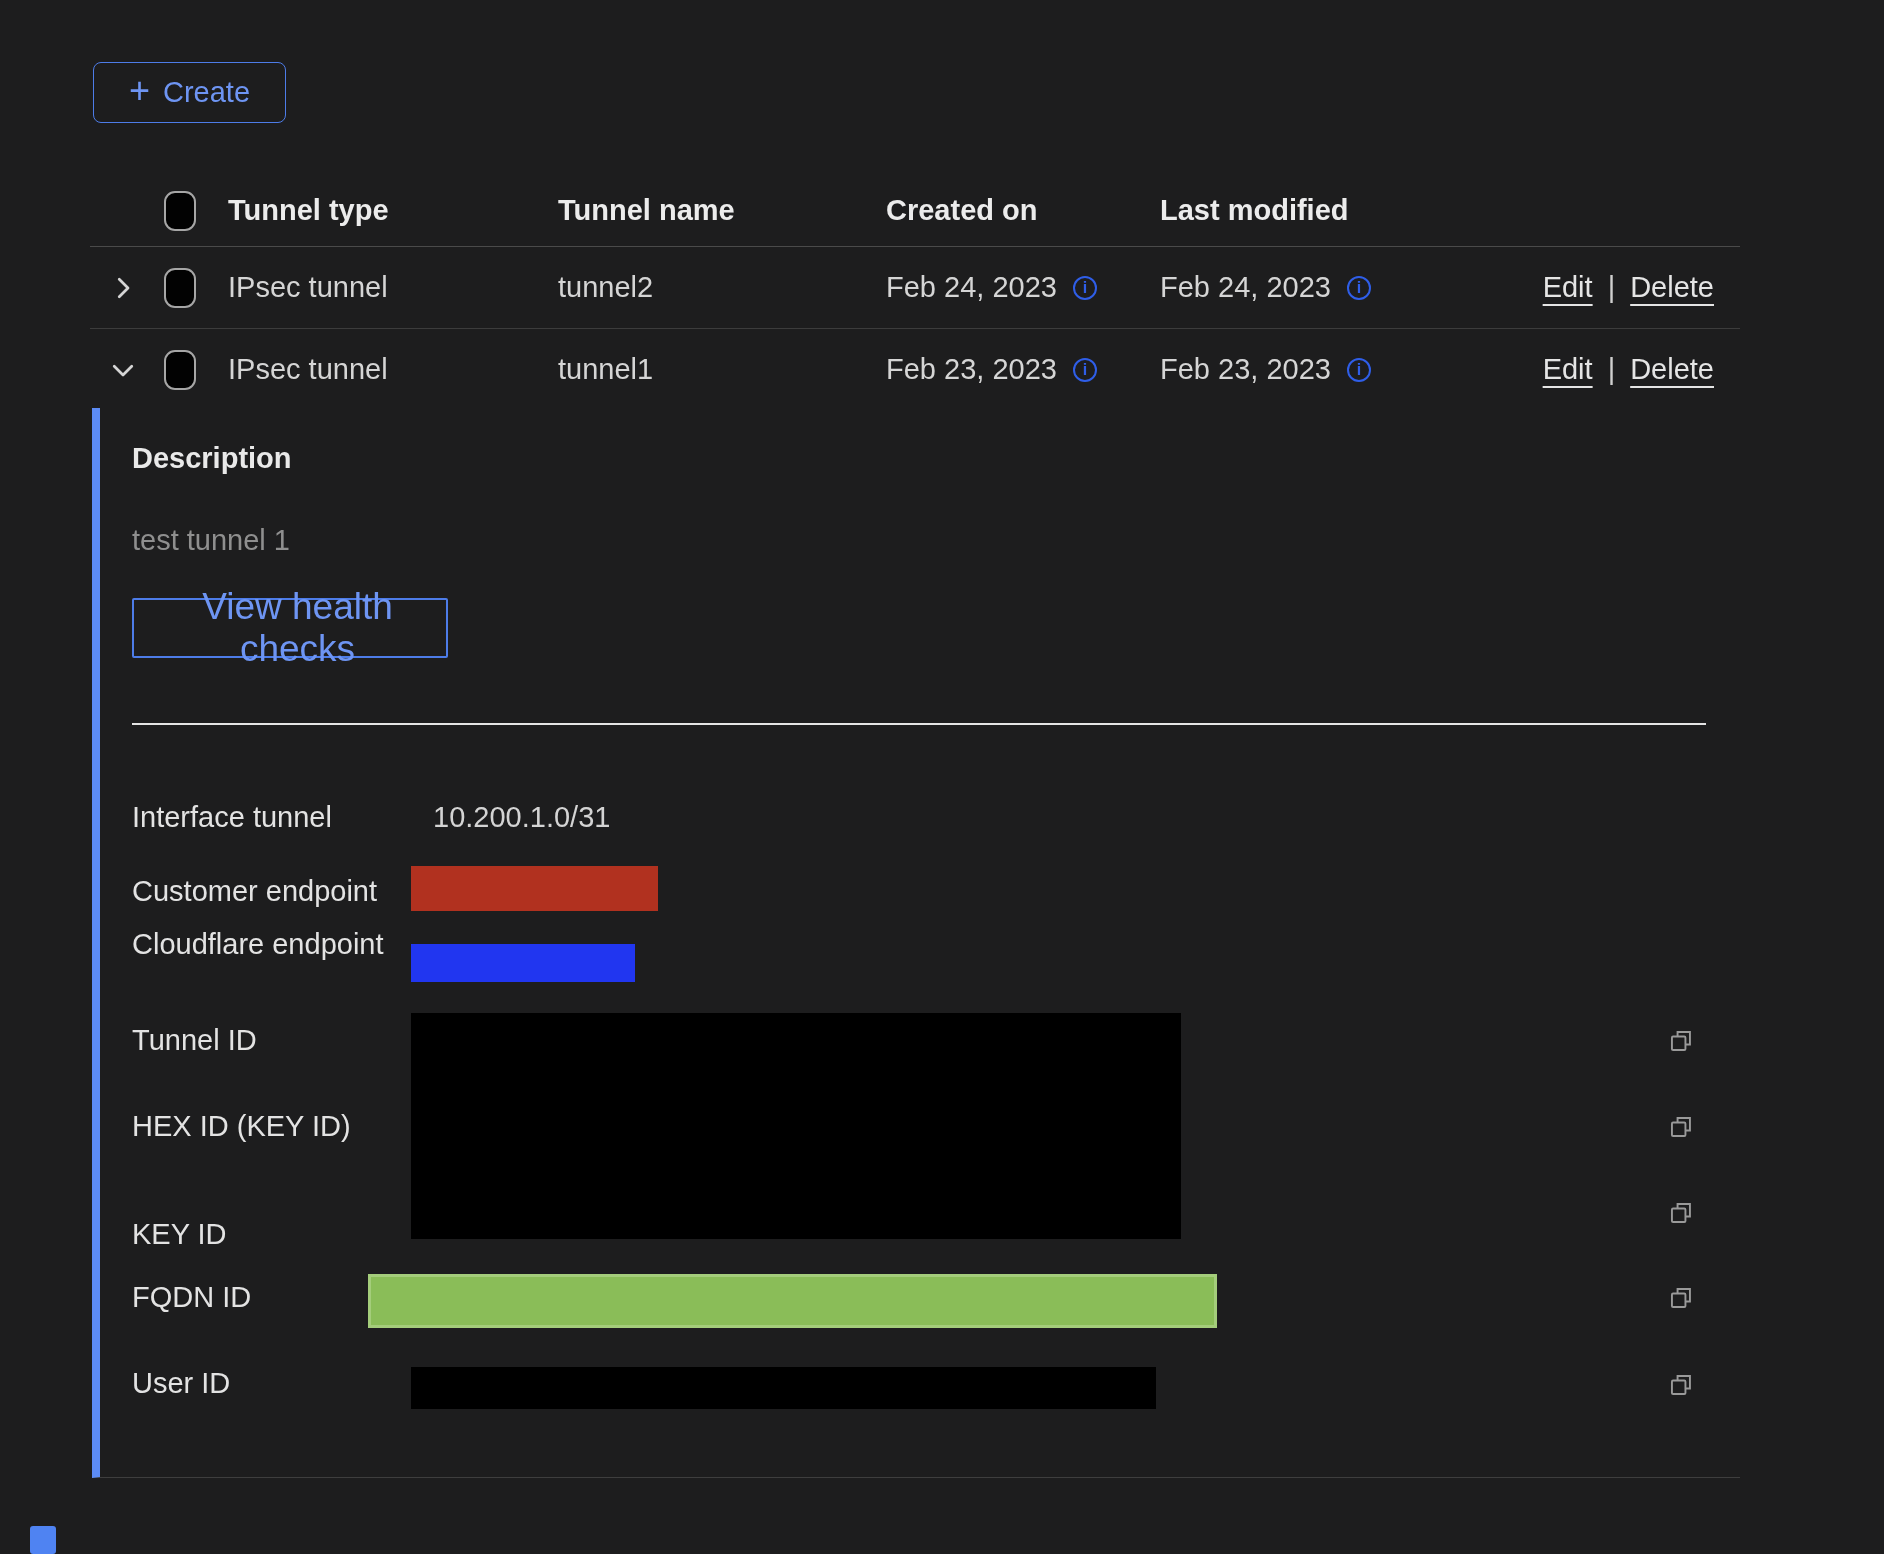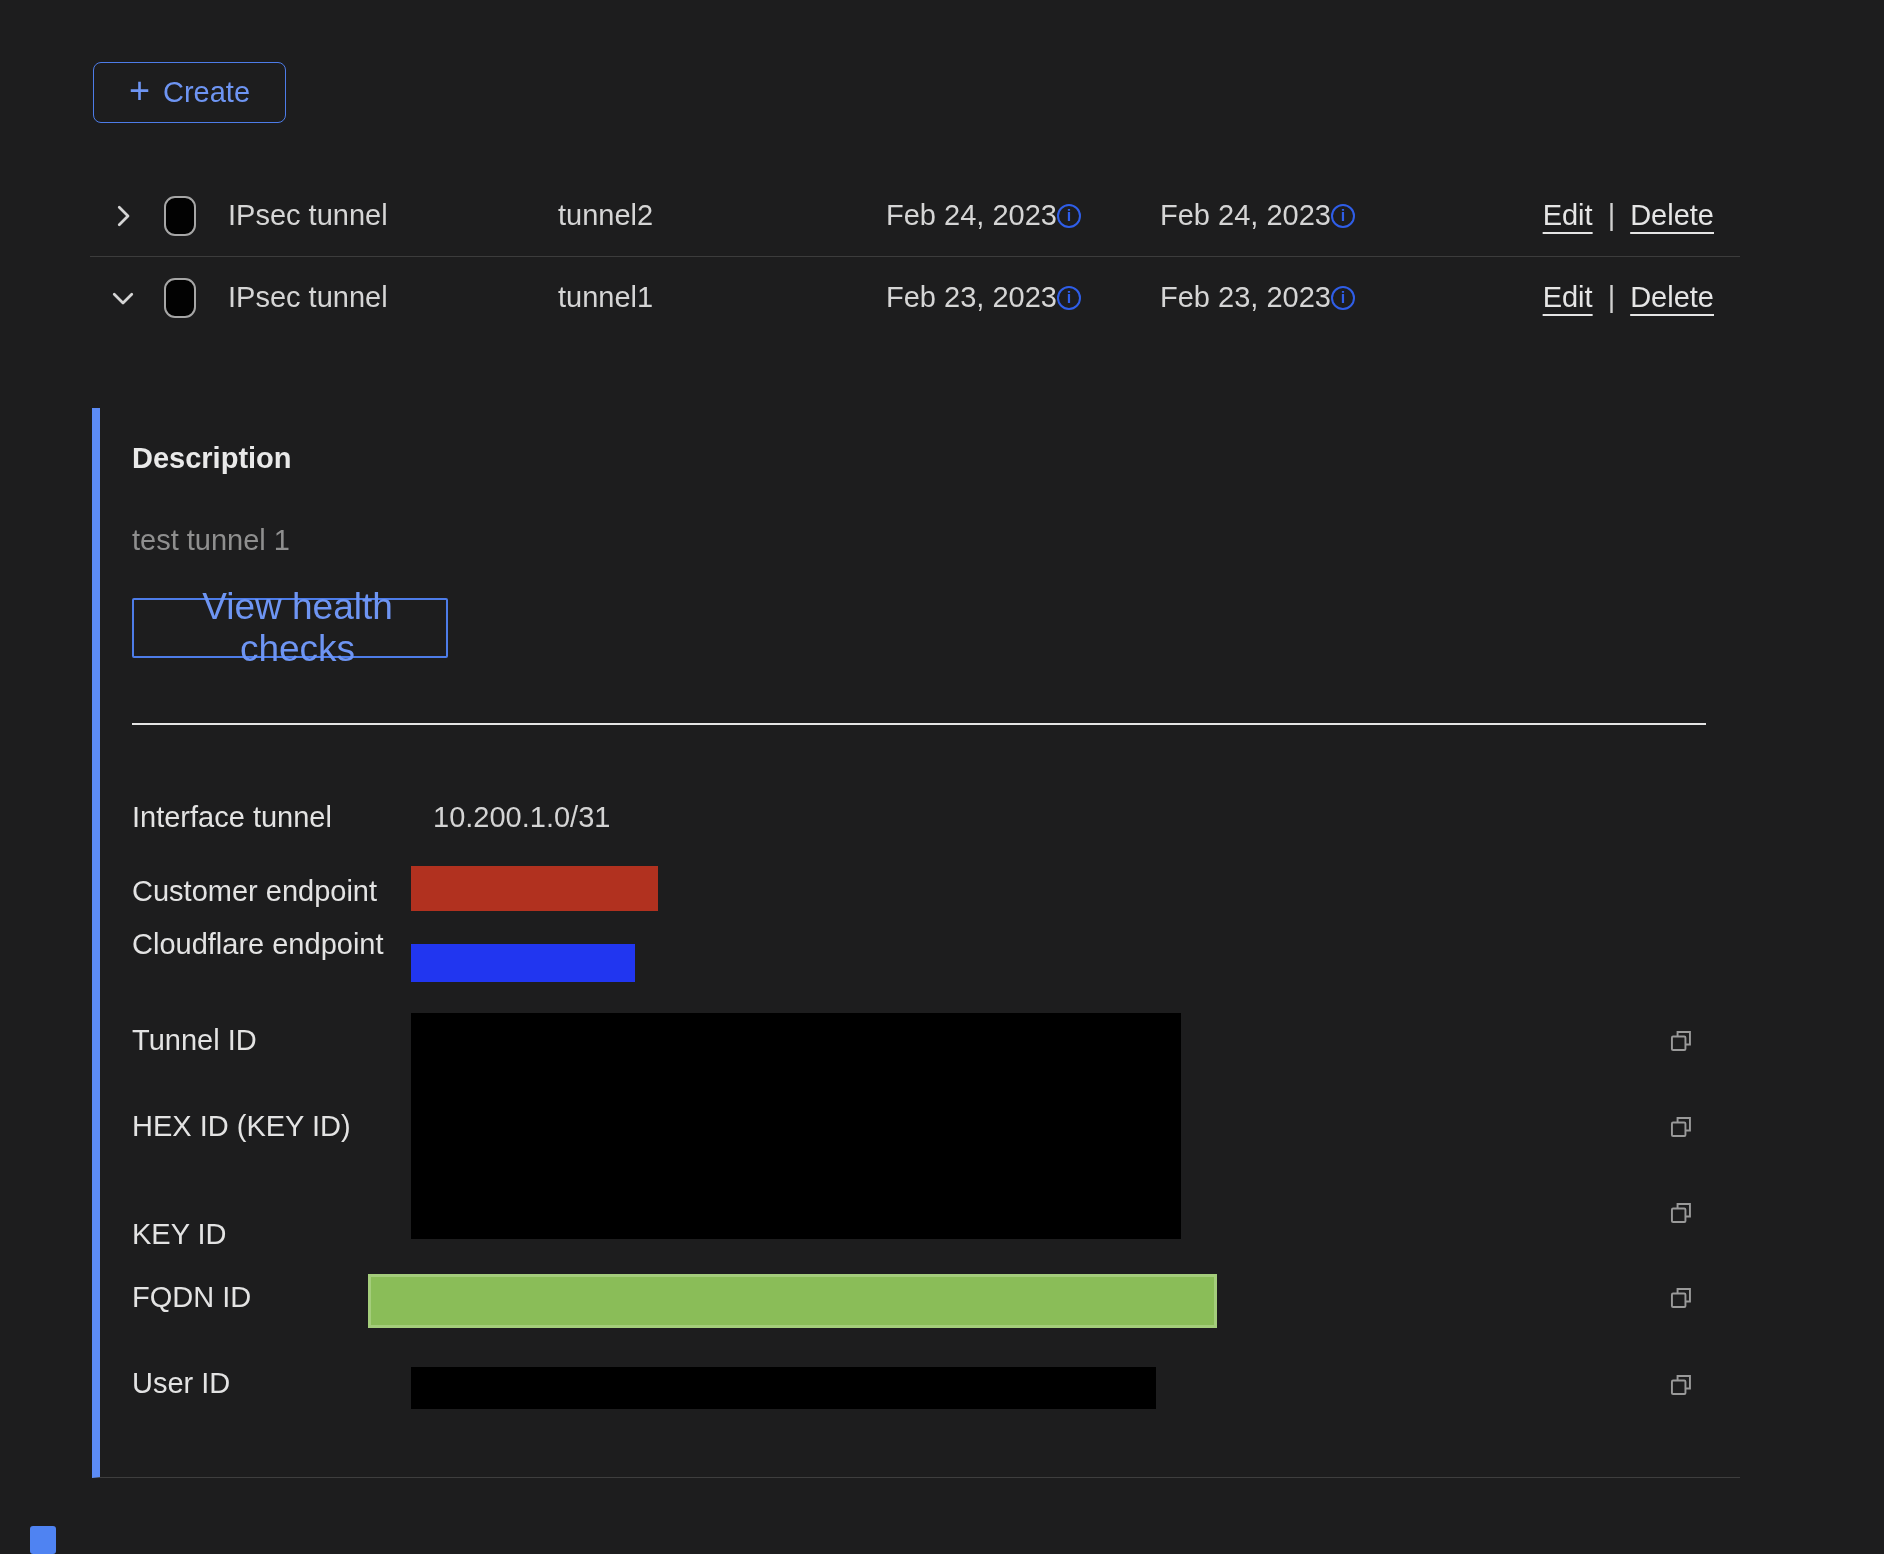--- a/index.html
+++ b/index.html
@@ -16,21 +16,21 @@
 
   
   .table{position:absolute;left:90px;top:175px;width:1650px;}
   .trow{display:grid;grid-template-columns:74px 64px 330px 328px 274px 292px 1fr;align-items:center;}
   .thead{height:71px;border-bottom:1px solid #4a4a4a;font-weight:700;color:#ececec;font-size:29px;}
   .tdata{height:81px;border-bottom:1px solid #3c3c3c;color:#d5d5d5;font-size:29px;}
   .tdata.expanded{border-bottom:none;}
   .chev{width:74px;display:flex;align-items:center;padding-left:18px;box-sizing:border-box;cursor:pointer;}
   .checkbox{width:32px;height:40px;border:2.5px solid #a6a6a6;border-radius:11px;
     background:#020202;box-sizing:border-box;cursor:pointer;}
-  .cell-date{display:flex;align-items:center;}
+  .cell-date{display:flex;align-items:center;gap:16px;}
   .info-icon{width:24px;height:24px;border:2px solid #2f5ee8;border-radius:50%;
     color:#2f5ee8;font-size:16px;font-weight:700;display:flex;align-items:center;
     justify-content:center;box-sizing:border-box;cursor:pointer;}
   .actions{justify-self:end;padding-right:26px;display:flex;gap:15px;align-items:center;font-size:29px;}
   .link{color:#e5e5e5;text-decoration:underline;text-underline-offset:7px;
     text-decoration-thickness:2px;cursor:pointer;}
   .pipe{color:#cfcfcf;}
 
   
   .panel{position:absolute;left:92px;top:408px;width:1648px;height:1070px;
@@ -70,20 +70,29 @@
 
 <div class="page">
 
   <button class="btn-create">
     <span class="plus-glyph">+</span>
     <span>Create</span>
   </button>
 
   <div class="table">
 
+    <div class="trow thead">
+      <div></div>
+      <div class="checkbox"></div>
+      <div>Tunnel type</div>
+      <div>Tunnel name</div>
+      <div>Created on</div>
+      <div>Last modified</div>
+      <div></div>
+    </div>
 
     <div class="trow tdata">
       <div class="chev">
         <svg width="30" height="30" viewBox="0 0 24 24">
           <path d="M9 5 L16 12 L9 19" fill="none" stroke="#d5d5d5" stroke-width="2.2" stroke-linecap="round" stroke-linejoin="round"></path>
         </svg>
       </div>
       <div class="checkbox"></div>
       <div>IPsec tunnel</div>
       <div>tunnel2</div>

